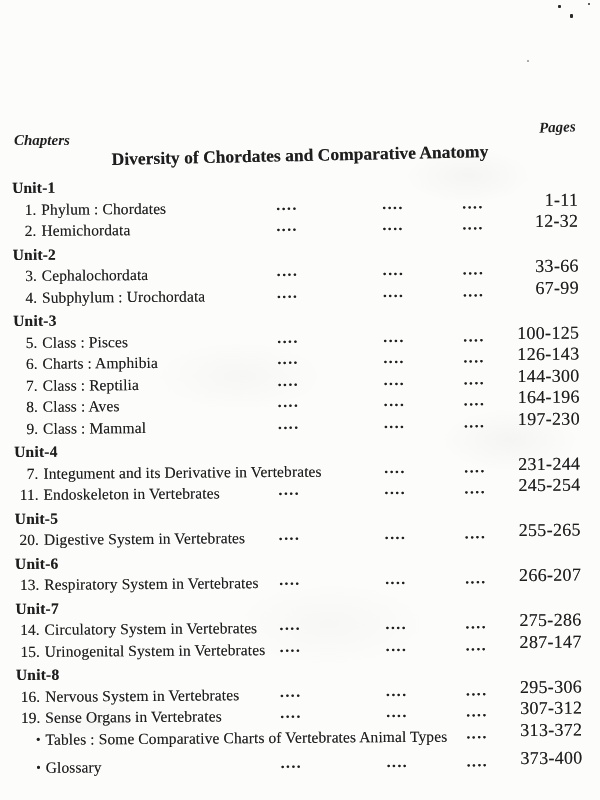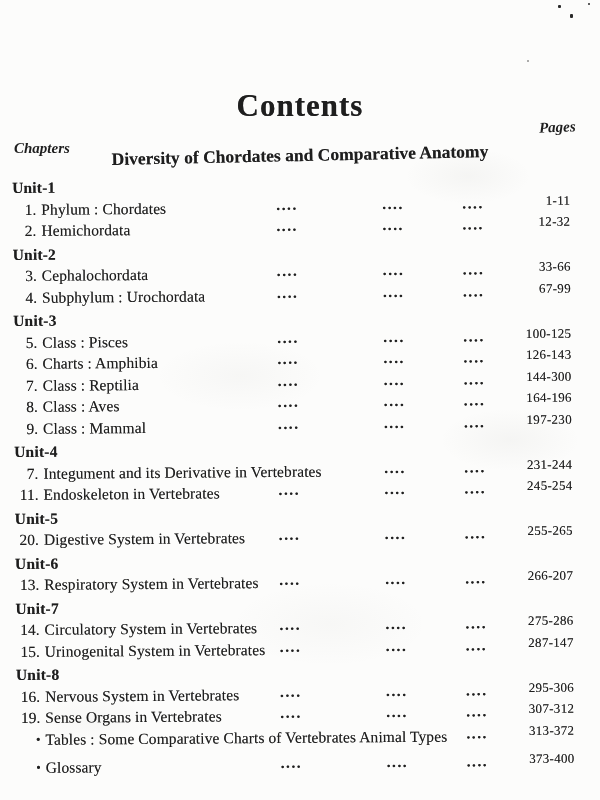--- a/index.html
+++ b/index.html
@@ -21,21 +21,21 @@
   }
   .speck{position:absolute;background:#2a2a2a;border-radius:1px;}
 
   .title{
     position:absolute;top:88px;left:0;width:100%;
     text-align:center;font-size:31px;font-weight:bold;
     letter-spacing:1px;
     text-shadow:0 0 .4px rgba(0,0,0,.6);
   }
   .chapters-label{
-    position:absolute;top:140px;left:14px;
+    position:absolute;top:132px;left:14px;
     font-size:15px;font-weight:bold;font-style:italic;
   }
   .pages-label{
     position:absolute;top:119px;right:24px;
     font-size:15px;font-weight:bold;font-style:italic;
     transform:rotate(-2deg);
   }
   .subtitle{
     position:absolute;top:145px;left:0;width:100%;
     text-align:center;font-size:17.5px;font-weight:bold;
@@ -59,35 +59,34 @@
   }
   .num.bullet{font-size:13px;vertical-align:1px;}
   .entry-title{letter-spacing:.1px;}
   .dots{
     position:absolute;top:-3px;font-weight:bold;letter-spacing:1.5px;
   }
   .dots.s1{left:264px;}
   .dots.s2{left:370px;}
   .dots.s3{left:450px;}
   .pg{
-    position:absolute;right:8px;top:-5px;font-size:13px;letter-spacing:.3px;
+    position:absolute;right:0;top:-5px;font-size:18px;letter-spacing:.3px;
   }
   .row.extra.last{margin-top:7px;}
 </style>
 </head>
 <body>
 
 <div class="page">
 
   <div class="speck" style="left:558px;top:5px;width:3px;height:3px;"></div>
   <div class="speck" style="left:570px;top:14px;width:3px;height:4px;"></div>
   <div class="speck" style="left:588px;top:3px;width:2px;height:2px;"></div>
   <div class="speck" style="left:527px;top:60px;width:2px;height:2px;opacity:.5;"></div>
 
-  <div class="title">Contents</div>
   <div class="chapters-label">Chapters</div>
   <div class="pages-label">Pages</div>
   <div class="subtitle">Diversity of Chordates and Comparative Anatomy</div>
 
   <div class="toc">
       <div class="row unit">Unit-1</div>
       <div class="row item"><span class="num">1.</span><span class="entry-title">Phylum : Chordates</span><span class="dots s1">....</span><span class="dots s2">....</span><span class="dots s3">....</span><span class="pg">1-11</span></div>
       <div class="row item"><span class="num">2.</span><span class="entry-title">Hemichordata</span><span class="dots s1">....</span><span class="dots s2">....</span><span class="dots s3">....</span><span class="pg">12-32</span></div>
       <div class="row unit">Unit-2</div>
       <div class="row item"><span class="num">3.</span><span class="entry-title">Cephalochordata</span><span class="dots s1">....</span><span class="dots s2">....</span><span class="dots s3">....</span><span class="pg">33-66</span></div>

